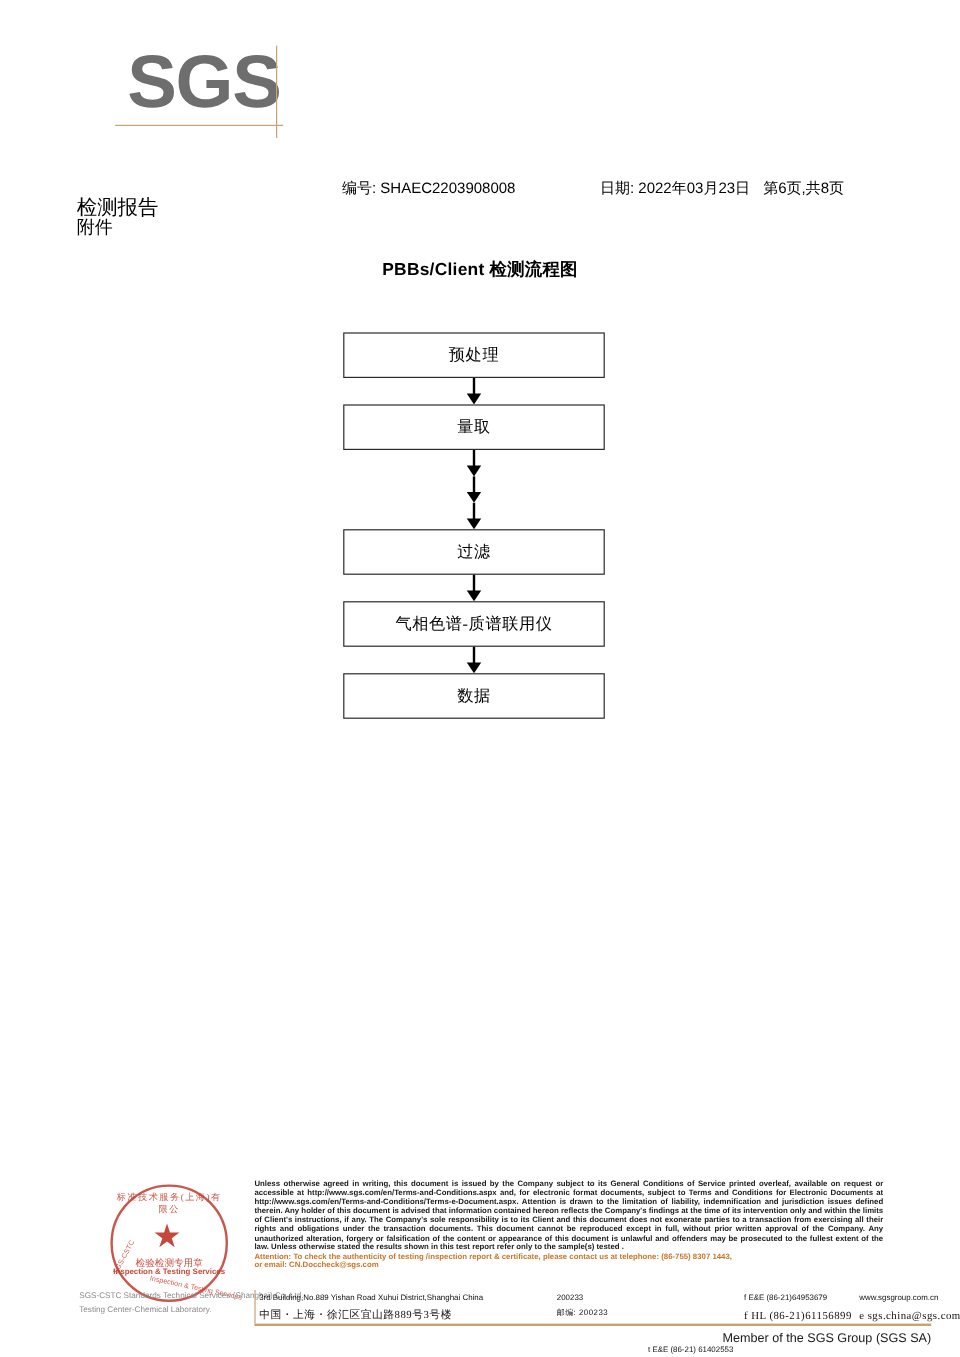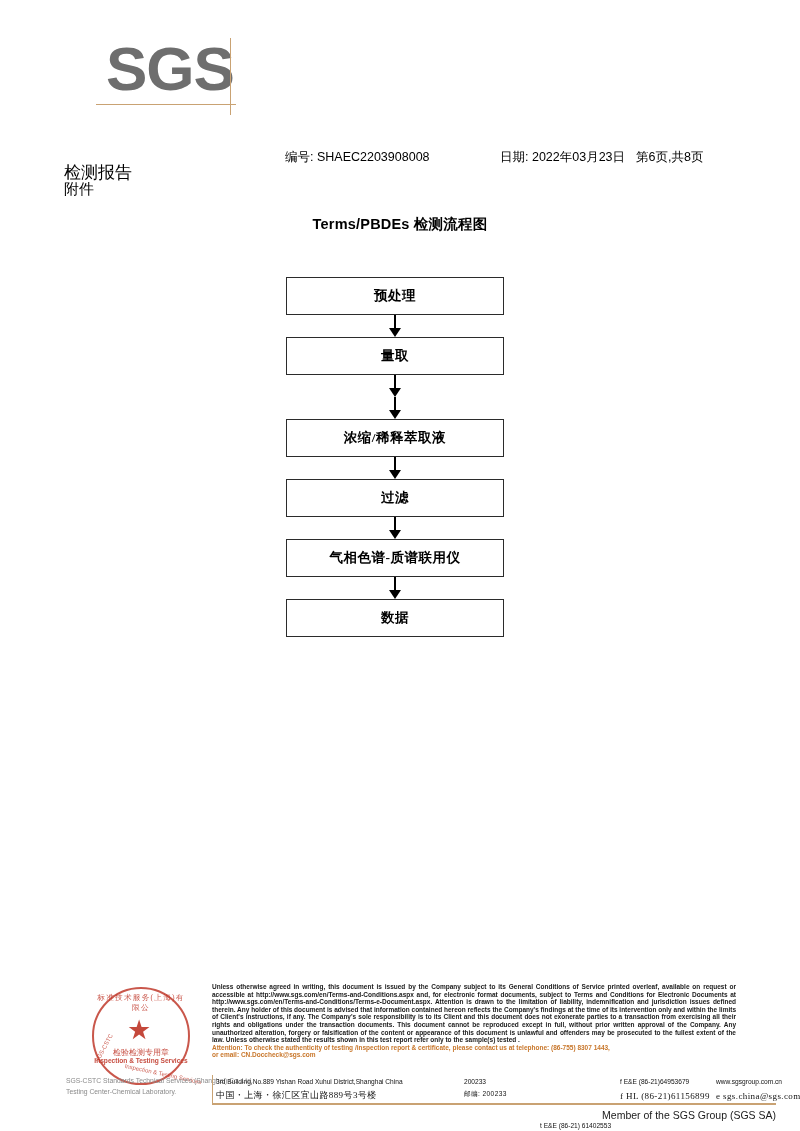--- a/index.html
+++ b/index.html
@@ -108,21 +108,20 @@
     letter-spacing: 0.2px;
   }
   #flow-steps {
     position: absolute;
     left: 286px;
     top: 62px;
     width: 218px;
   }
   .flow-row {
     position: relative;
-    font-weight: bold;
   }
   .flow-box {
     box-sizing: border-box;
     width: 218px;
     height: 38px;
     border: 1px solid #2b2b2b;
     background: #ffffff;
     display: flex;
     align-items: center;
     justify-content: center;
@@ -352,21 +351,21 @@
 
 <div id="doc-header">
   <div class="hdr-title">检测报告</div>
   <div class="hdr-sub">附件</div>
   <div class="hdr-meta" id="hdr-no">编号: SHAEC2203908008</div>
   <div class="hdr-meta" id="hdr-date">日期: 2022年03月23日</div>
   <div class="hdr-meta" id="hdr-page">第6页,共8页</div>
 </div>
 
 <div id="flowchart">
-  <div id="flow-title">Terms/PBDEs 检测流程图</div>
+  <div id="flow-title">PBBs/Client 检测流程图</div>
   <div id="flow-steps">
 
     <div class="flow-row">
       <div class="flow-box">预处理</div>
     </div>
     <div class="flow-arrow">
       <div class="shaft"></div>
         <div class="head"></div>
     </div>
 
@@ -376,23 +375,20 @@
     <div class="flow-arrow">
       <div class="shaft"></div>
         <div class="head"></div>
     </div>
 
     <div class="flow-arrow">
       <div class="shaft"></div>
         <div class="head"></div>
     </div>
 
-    <div class="flow-row">
-      <div class="flow-box">浓缩/稀释萃取液</div>
-    </div>
     <div class="flow-arrow">
       <div class="shaft"></div>
         <div class="head"></div>
     </div>
 
     <div class="flow-row">
       <div class="flow-box">过滤</div>
     </div>
     <div class="flow-arrow">
       <div class="shaft"></div>

